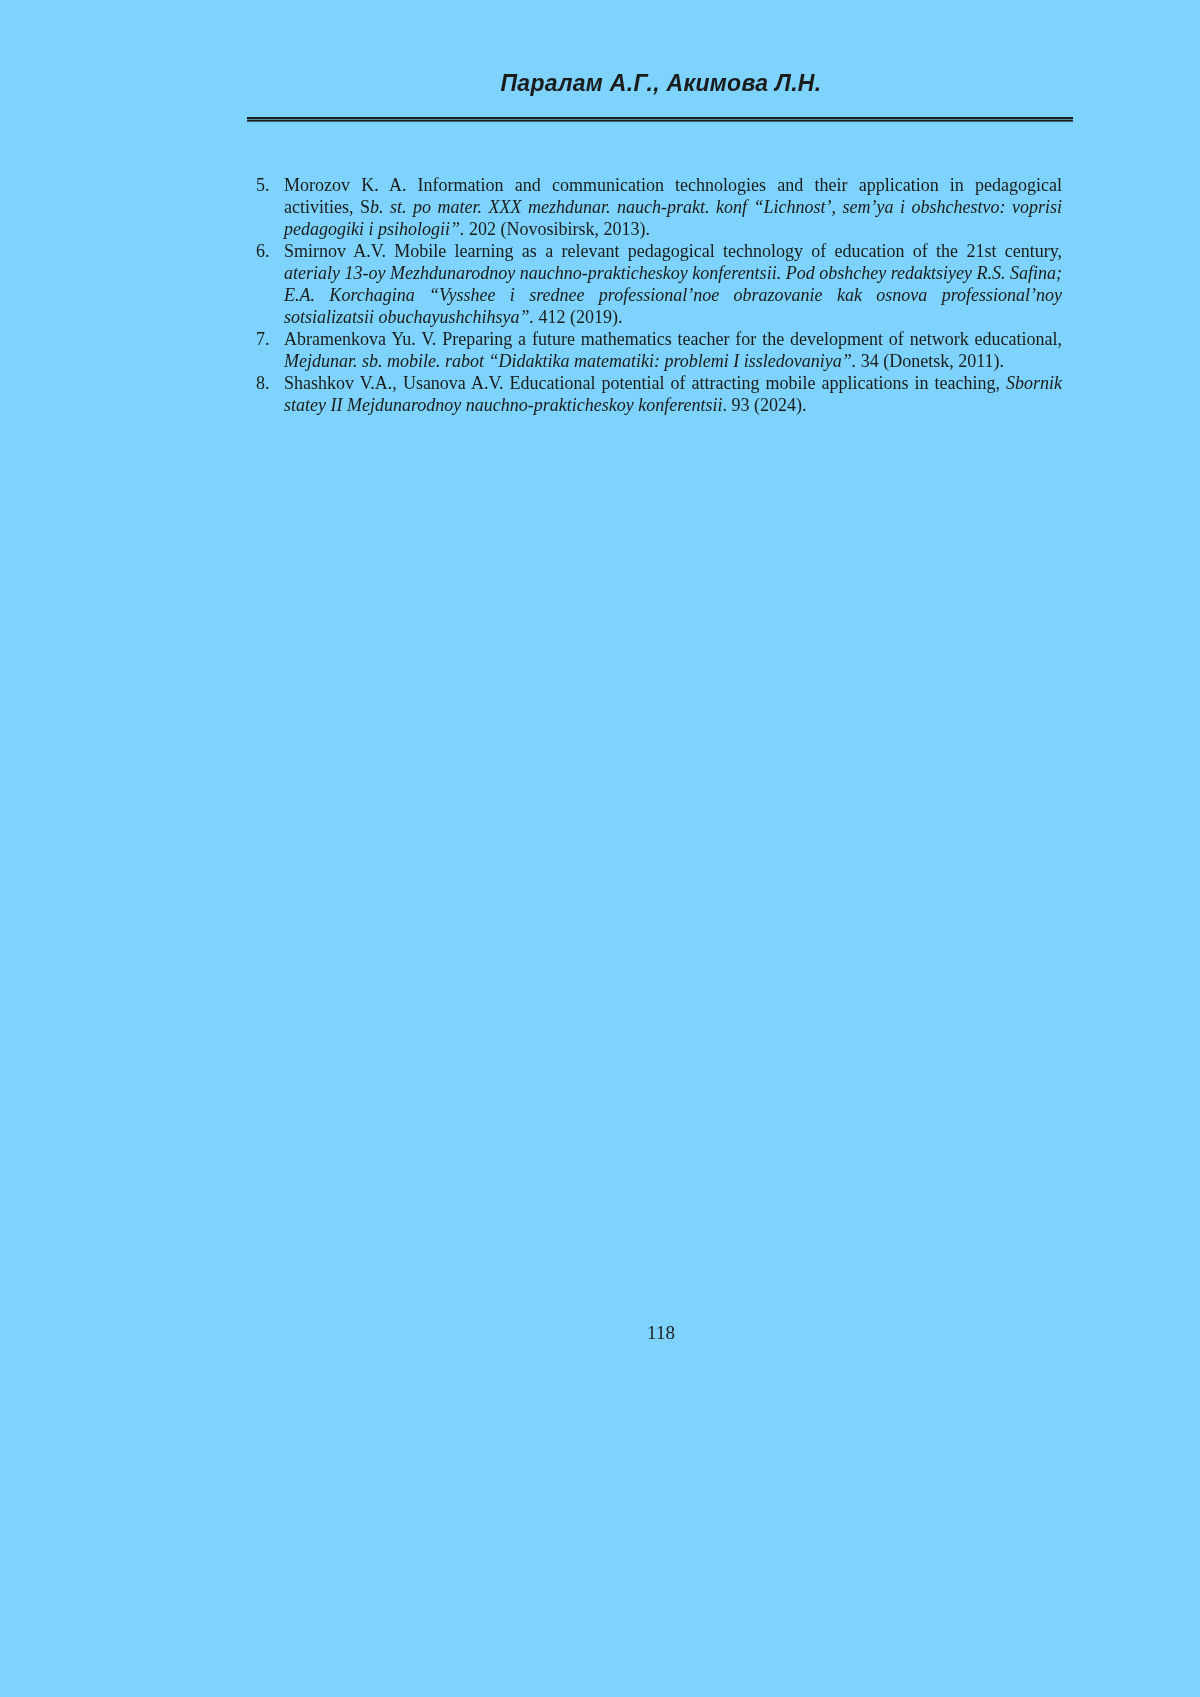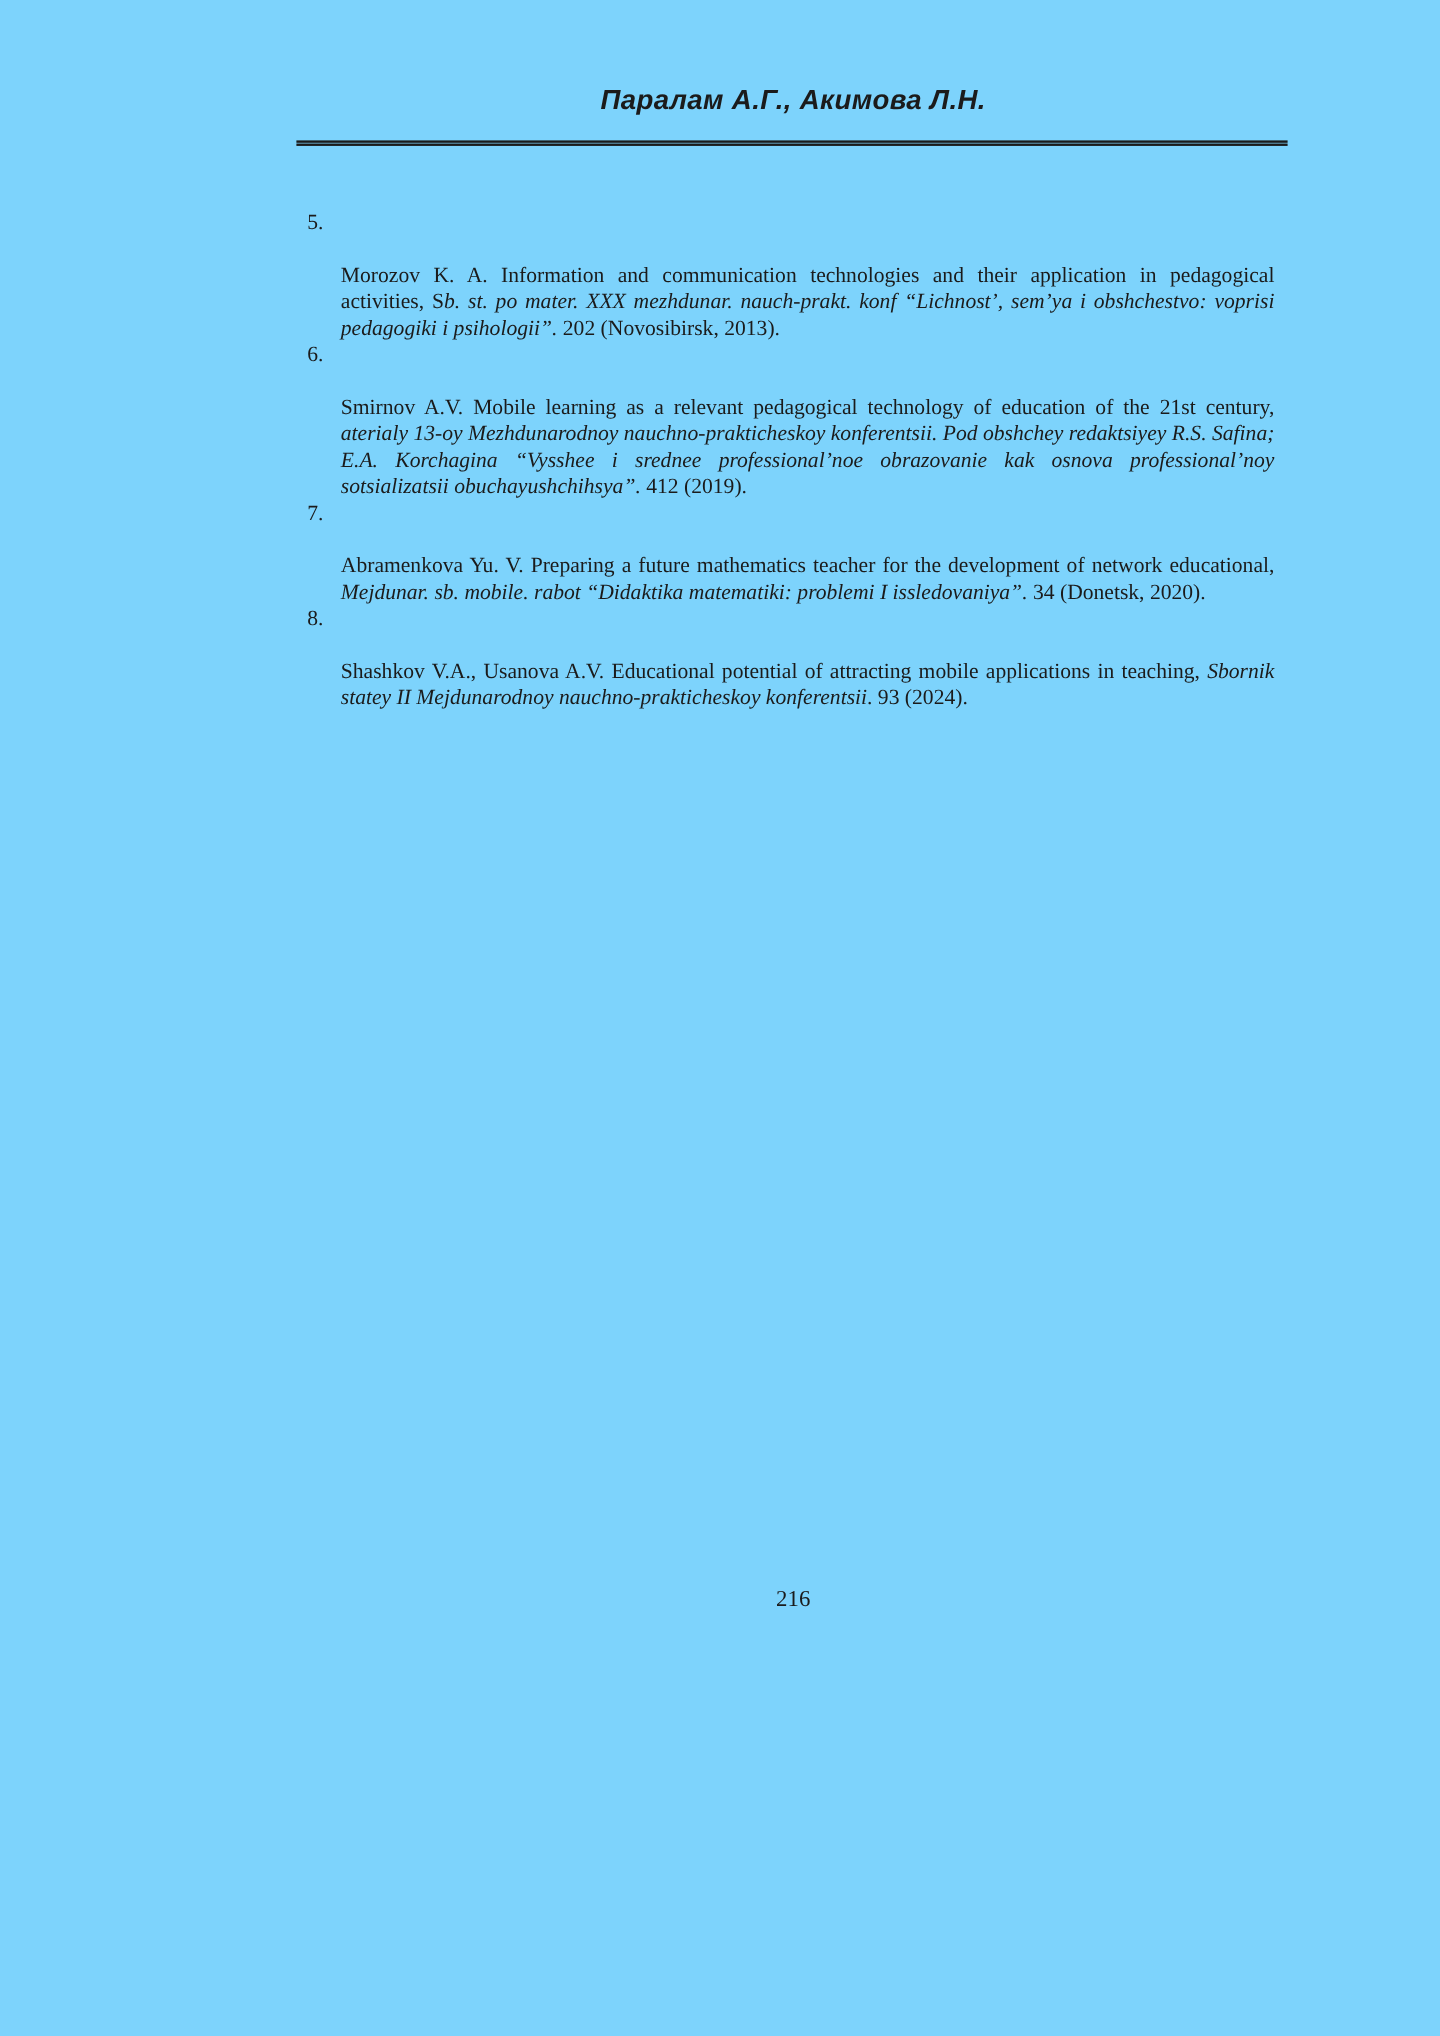--- a/index.html
+++ b/index.html
@@ -59,21 +59,20 @@
     padding: 0;
   }
   .ref-num {
     flex: 0 0 28px;
     width: 28px;
   }
   .ref-body {
     flex: 1 1 auto;
     text-align: justify;
     text-align-last: left;
-    margin-top: 44px;
   }
   .ref-body .it {
     font-style: italic;
   }
   
   .page-number {
     position: absolute;
     top: 1322px;
     left: 248px;
     width: 826px;
@@ -96,23 +95,23 @@
       <li class="ref-item">
         <span class="ref-num">5.</span>
         <span class="ref-body"><span>Morozov K. A. Information and communication technologies and their application in pedagogical activities, S</span><span class="it">b. st. po mater. XXX mezhdunar. nauch-prakt. konf “Lichnost’, sem’ya i obshchestvo: voprisi pedagogiki i psihologii”.</span><span> 202 (Novosibirsk, 2013).</span></span>
       </li>
       <li class="ref-item">
         <span class="ref-num">6.</span>
         <span class="ref-body"><span>Smirnov A.V. Mobile learning as a relevant pedagogical technology of education of the 21st century, </span><span class="it">aterialy 13-oy Mezhdunarodnoy nauchno-prakticheskoy konferentsii. Pod obshchey redaktsiyey R.S. Safina; E.A. Korchagina “Vysshee i srednee professional’noe obrazovanie kak osnova professional’noy sotsializatsii obuchayushchihsya”.</span><span> 412 (2019).</span></span>
       </li>
       <li class="ref-item">
         <span class="ref-num">7.</span>
-        <span class="ref-body"><span>Abramenkova Yu. V. Preparing a future mathematics teacher for the development of network educational, </span><span class="it">Mejdunar. sb. mobile. rabot “Didaktika matematiki: problemi I issledovaniya”.</span><span> 34 (Donetsk, 2020).</span></span>
+        <span class="ref-body"><span>Abramenkova Yu. V. Preparing a future mathematics teacher for the development of network educational, </span><span class="it">Mejdunar. sb. mobile. rabot “Didaktika matematiki: problemi I issledovaniya”.</span><span> 34 (Donetsk, 2011).</span></span>
       </li>
       <li class="ref-item">
         <span class="ref-num">8.</span>
         <span class="ref-body"><span>Shashkov V.A., Usanova A.V. Educational potential of attracting mobile applications in teaching, </span><span class="it">Sbornik statey II Mejdunarodnoy nauchno-prakticheskoy konferentsii</span><span>. 93 (2024).</span></span>
       </li>
     </ol>
 
-  <div class="page-number">216</div>
+  <div class="page-number">118</div>
 
 </div>
 
 </body></html>

